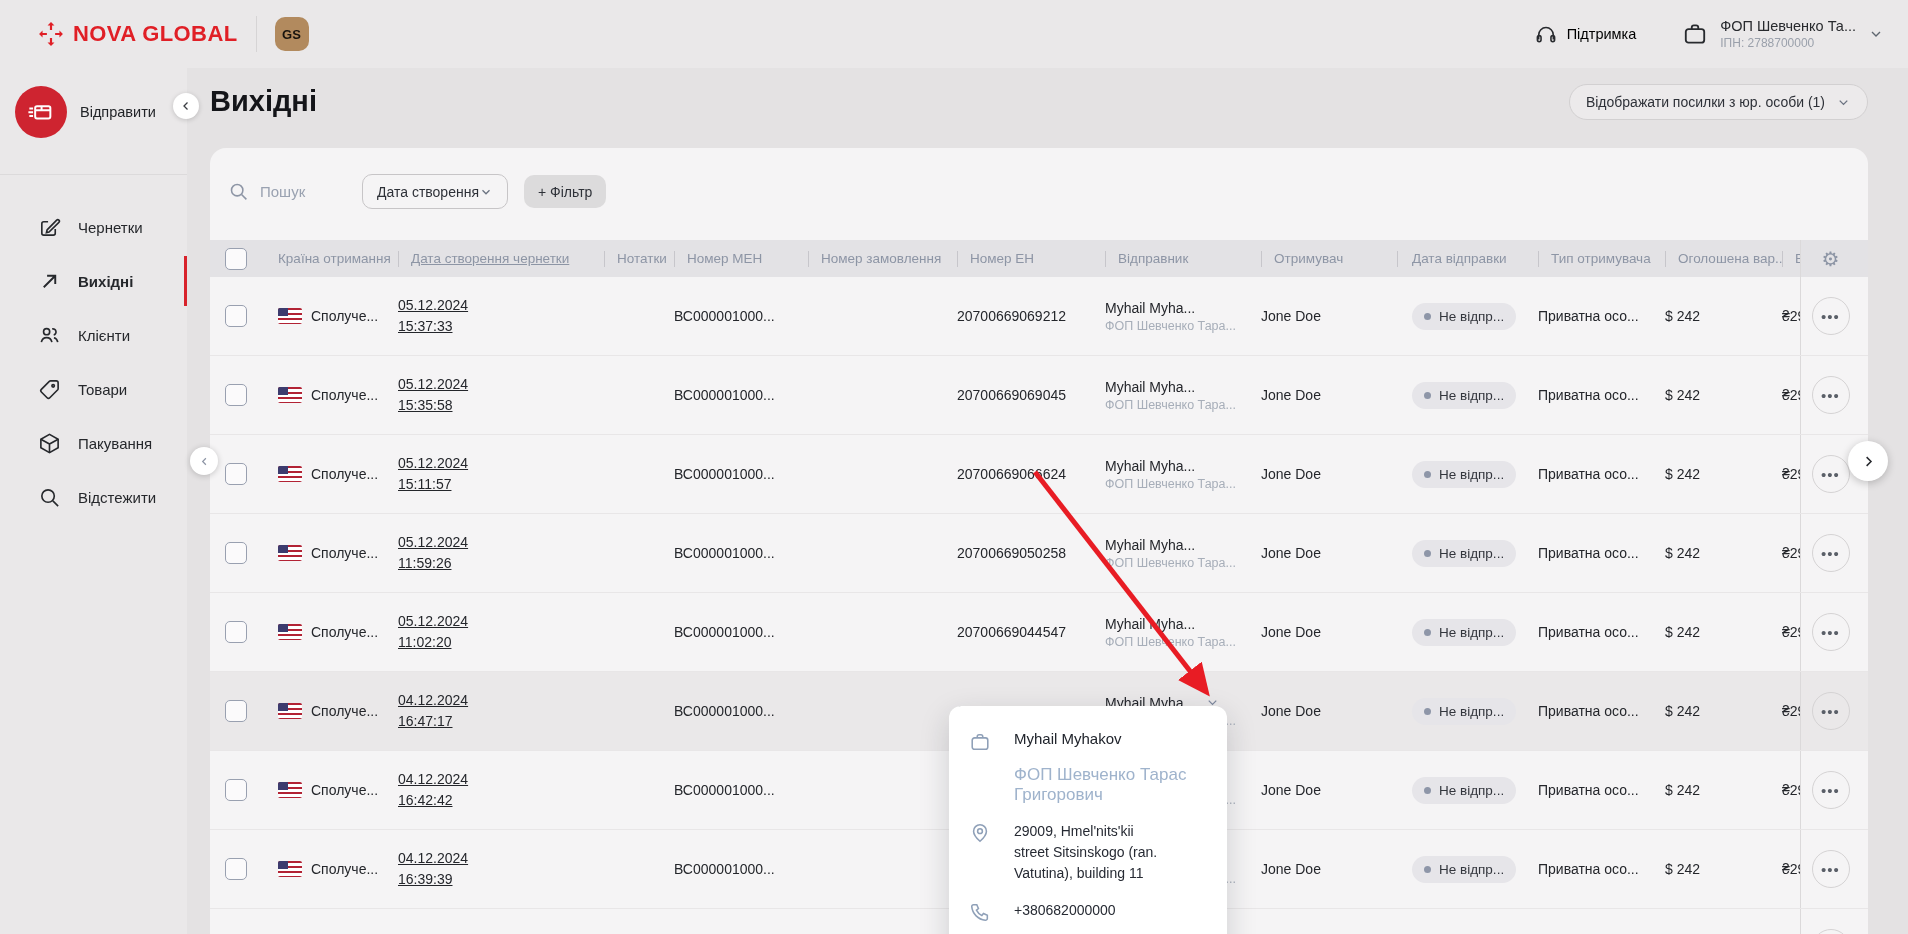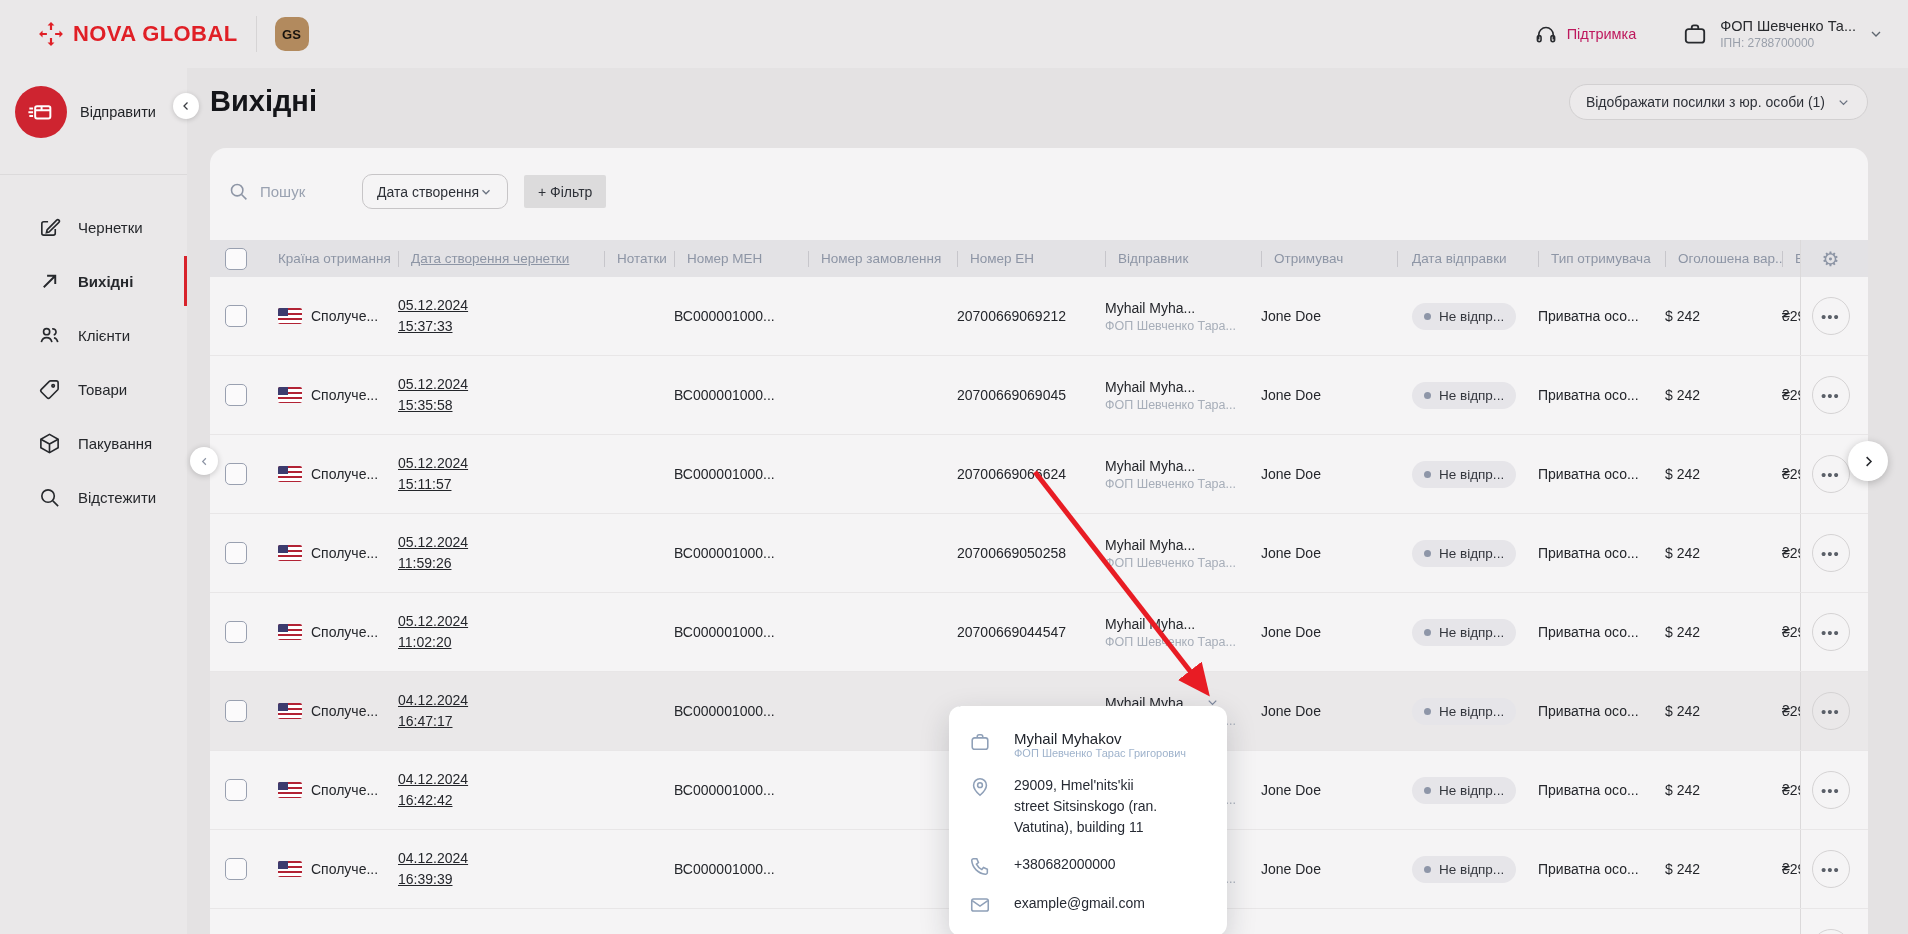--- a/index.html
+++ b/index.html
@@ -8,21 +8,21 @@
 
   
   .topbar{position:absolute;top:0;left:0;width:1908px;height:68px;background:#eae8e9;
     display:flex;align-items:center;z-index:10;}
   .brand{display:flex;align-items:center;margin-left:38px;gap:9px;}
   .brand-text{color:#e01f26;font-size:22px;font-weight:800;letter-spacing:.4px;}
   .brand-divider{width:1px;height:36px;background:#d6d4d5;margin:0 18px;}
   .gs-badge{width:34px;height:34px;border-radius:10px;background:#b28a5e;color:#17130e;
     font-weight:800;font-size:13px;display:flex;align-items:center;justify-content:center;}
   .topbar-right{margin-left:auto;display:flex;align-items:center;gap:46px;margin-right:24px;}
-  .support{display:flex;align-items:center;gap:10px;font-size:14.5px;color:#be185d;cursor:pointer;justify-content:center;}
+  .support{display:flex;align-items:center;gap:10px;font-size:14.5px;color:#000000;cursor:pointer;justify-content:center;}
   .account{display:flex;align-items:center;gap:12px;cursor:pointer;}
   .acc-name{font-size:14.5px;color:#282a2e;}
   .acc-id{font-size:12px;color:#9aa0ab;margin-top:2px;}
   .icon{display:inline-flex;flex:none;}
   .icon svg{display:block;}
 
   
   .sidebar{position:absolute;top:68px;left:0;width:187px;height:866px;background:#eae8e9;z-index:9;}
   .send{position:absolute;top:18px;left:15px;display:flex;align-items:center;gap:13px;cursor:pointer;}
   .send-circle{width:52px;height:52px;border-radius:50%;background:#ce2430;display:flex;
@@ -47,21 +47,21 @@
 
   .card{position:absolute;left:23px;top:80px;width:1658px;height:786px;background:#f5f4f5;
     border-radius:16px 16px 0 0;}
   .toolbar{position:absolute;top:26px;left:18px;display:flex;align-items:center;gap:16px;}
   .search-wrap{display:flex;align-items:center;gap:9px;color:#8d95a5;}
   .search-input{border:none;outline:none;background:transparent;font-size:15px;width:84px;
     color:#3a3d44;font-family:"Liberation Sans",sans-serif;}
   .search-input::placeholder{color:#9aa2b1;}
   .date-pill{height:33px;border:1px solid #c7c5c7;border-radius:10px;padding:0 14px;display:flex;
     align-items:center;gap:0;font-size:14px;color:#2e3138;cursor:pointer;}
-  .filter-btn{height:33px;background:#dcdbdc;border:none;border-radius:2px;padding:0 14px;
+  .filter-btn{height:33px;background:#dcdbdc;border:none;border-radius:10px;padding:0 14px;
     font-size:14px;color:#2e3138;display:flex;align-items:center;cursor:pointer;
     font-family:"Liberation Sans",sans-serif;}
 
   
   .thead{position:absolute;top:92px;left:0;width:1658px;height:37px;background:#e3e2e5;
     display:flex;align-items:center;}
   .hcell{font-size:13.5px;color:#8d95a5;}
   .cell{white-space:nowrap;overflow:hidden;box-sizing:border-box;display:flex;align-items:center;
     height:100%;position:relative;padding-right:8px;}
   .sep{padding-left:13px;}
@@ -106,21 +106,21 @@
     background:#fff;box-shadow:0 2px 8px rgba(0,0,0,.22);display:flex;align-items:center;
     justify-content:center;color:#26282d;z-index:25;cursor:pointer;}
 
   
   .popup{position:absolute;left:949px;top:706px;width:278px;background:#fff;border-radius:12px;
     box-shadow:0 10px 30px rgba(30,35,45,.18);padding:24px 20px 20px 20px;box-sizing:border-box;z-index:30;}
   .p-row{display:flex;gap:23px;align-items:flex-start;}
   .p-row + .p-row{margin-top:16px;}
   .p-icon{color:#8fa0b8;margin-top:1px;}
   .p-name{font-size:15px;color:#20242c;}
-  .p-company{font-size:11px;color:#9fb3cc;margin-top:0;}
+  .p-company{font-size:17px;color:#9fb3cc;margin-top:18px;}
   .p-text{font-size:14px;color:#262a33;line-height:1.5;}
 
   
   .annot{position:absolute;left:1010px;top:452px;z-index:40;pointer-events:none;}
 </style>
 </head>
 <body>
 
 <div class="app">
 

